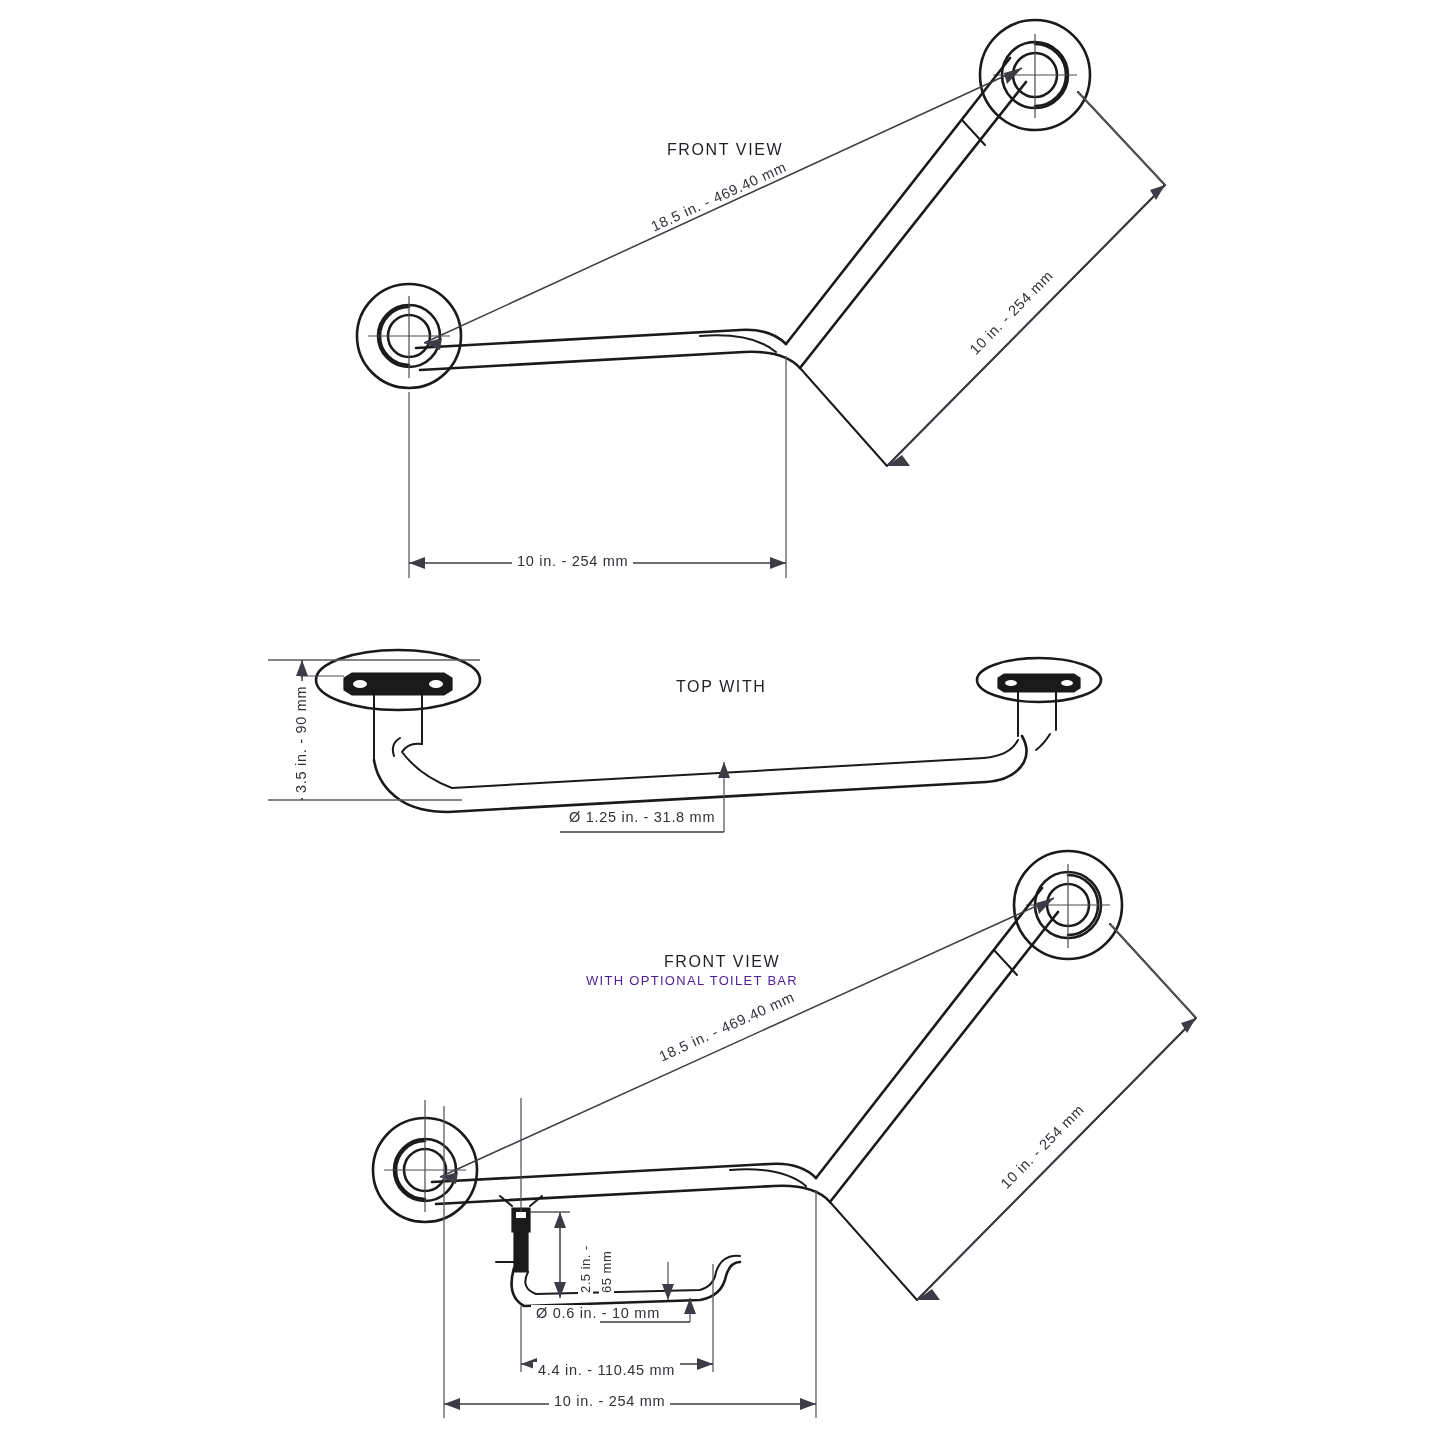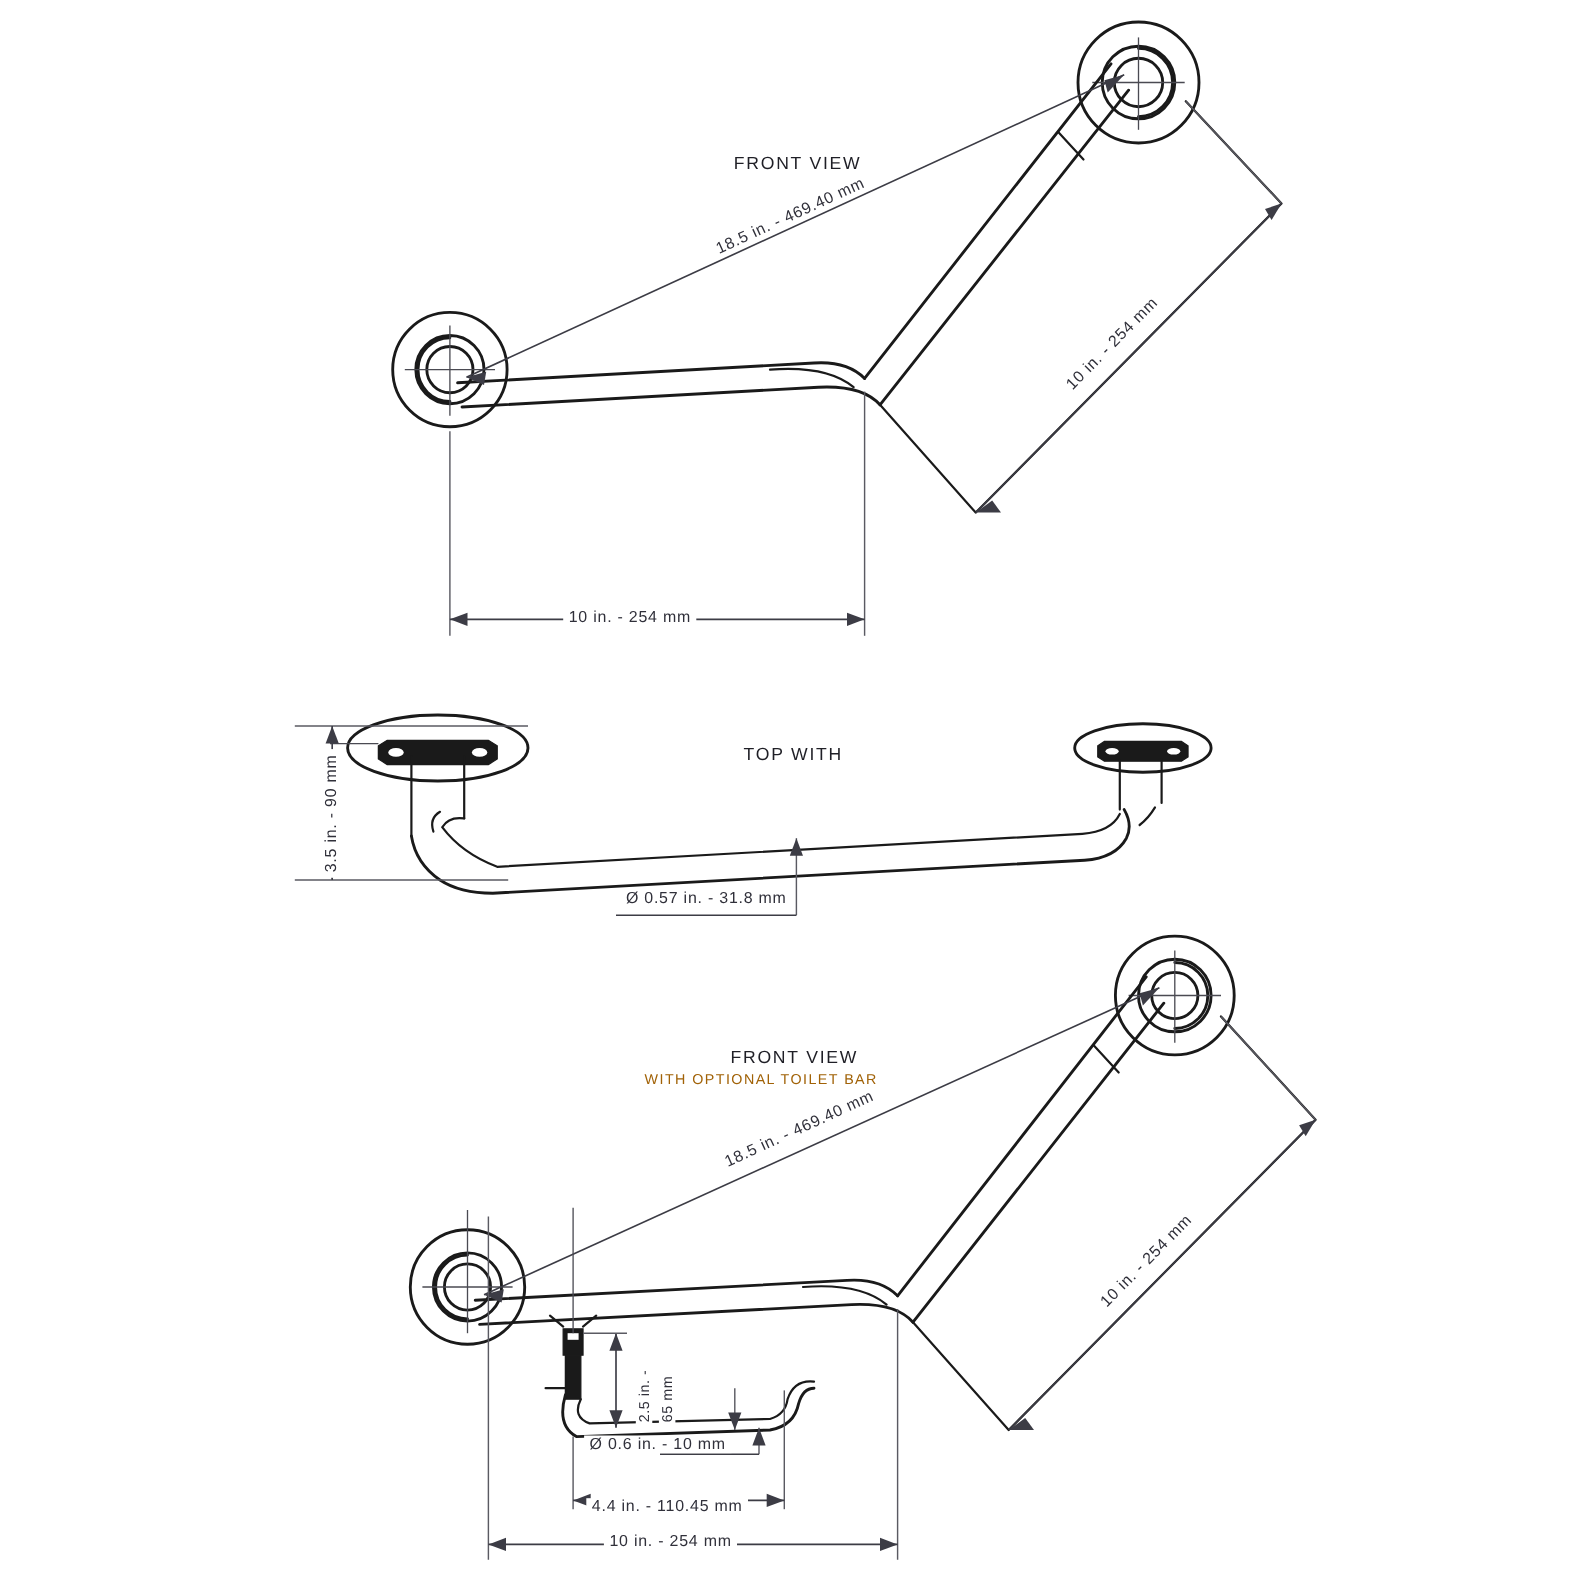--- a/index.html
+++ b/index.html
@@ -41,21 +41,21 @@
     letter-spacing: 0.6px;
   }
   .view-title {
     font-size: 16px;
     letter-spacing: 1.6px;
     color: #1f1f26;
   }
   .view-subtitle {
     font-size: 13px;
     letter-spacing: 1.3px;
-    color: #a16207;
+    color: #4c1d95;
   }
   .dim-txt {
     font-size: 14.5px;
     letter-spacing: 0.7px;
     color: #30303a;
   }
   .dim-txt-sm {
     font-size: 13px;
     letter-spacing: 0.5px;
     color: #30303a;
@@ -279,21 +279,21 @@
   <div class="txt dim-txt dim-chip" style="left:644px; top:222px; transform: rotate(-24.6deg); transform-origin: left top;">18.5 in. - 469.40 mm</div>
 
   <div class="txt dim-txt dim-chip" style="left:963px; top:350px; transform: rotate(-45.3deg); transform-origin: left top;">10 in. - 254 mm</div>
 
   <div class="txt dim-txt dim-chip" style="left:512px; top:553px;">10 in. -  254 mm</div>
 
   <div class="txt view-title" style="left:676px; top:678px;">TOP WITH</div>
 
   <div class="txt dim-txt dim-chip rot-vert" style="left:293px; top:798px;">3.5 in. - 90 mm</div>
 
-  <div class="txt dim-txt dim-chip" style="left:564px; top:809px;">Ø 0.57 in. - 31.8 mm</div>
+  <div class="txt dim-txt dim-chip" style="left:564px; top:809px;">Ø 1.25 in. - 31.8 mm</div>
 
   <div class="txt view-title" style="left:664px; top:953px;">FRONT VIEW</div>
 
   <div class="txt view-subtitle" style="left:586px; top:973px;">WITH OPTIONAL TOILET BAR</div>
 
   <div class="txt dim-txt dim-chip" style="left:652px; top:1052px; transform: rotate(-24.6deg); transform-origin: left top;">18.5 in. - 469.40 mm</div>
 
   <div class="txt dim-txt dim-chip" style="left:994px; top:1184px; transform: rotate(-45.3deg); transform-origin: left top;">10 in. - 254 mm</div>
 
   <div class="txt dim-txt-sm dim-chip rot-vert" style="left:578px; top:1298px;">2.5 in. -</div>

